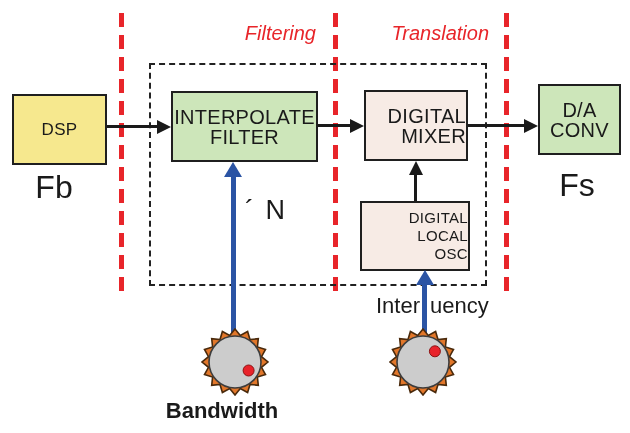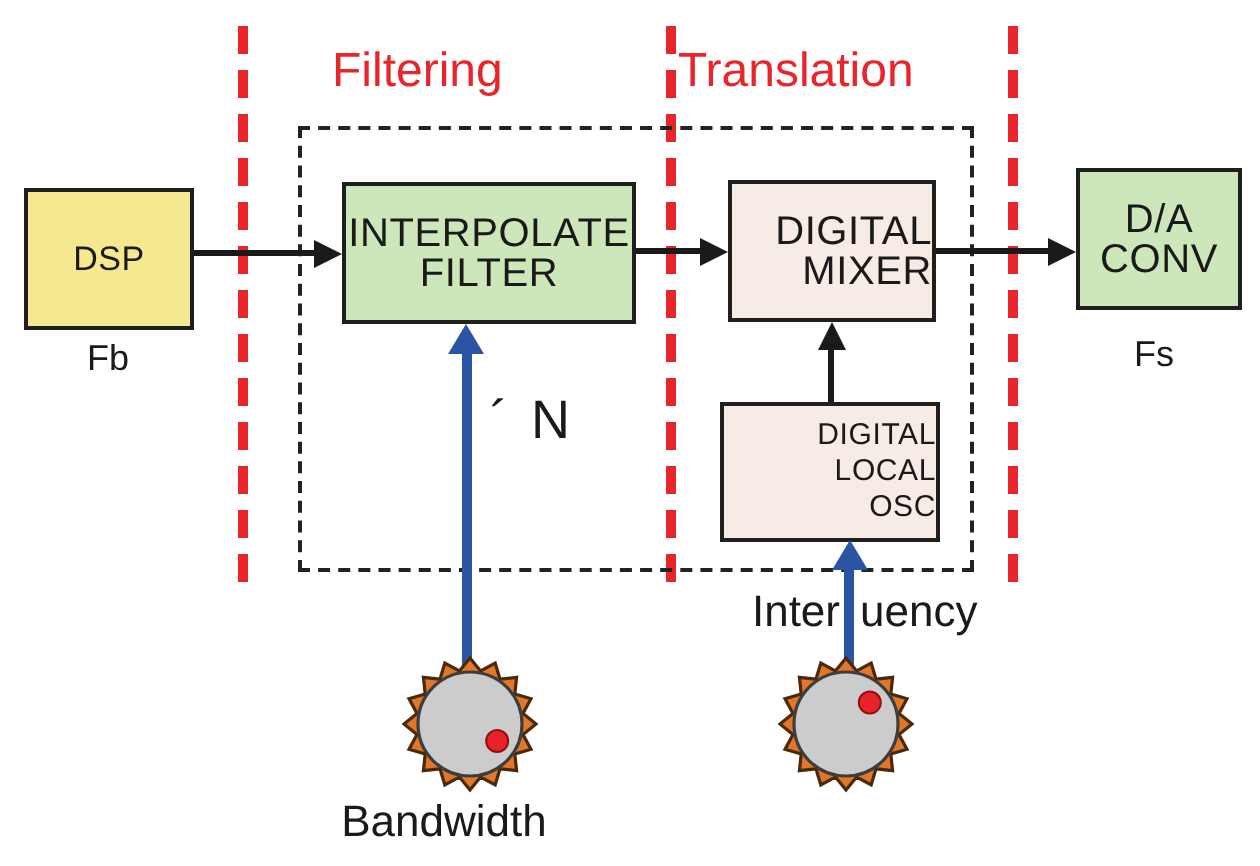--- a/index.html
+++ b/index.html
@@ -7,47 +7,47 @@
           font-family:"Liberation Sans",sans-serif;color:#1a1a1a;}
 
   
   .vline-red{position:absolute;top:13px;width:5px;height:280px;
     background:repeating-linear-gradient(to bottom,var(--red) 0 14px,transparent 14px 22px);z-index:1;}
 
   
   .dashed-box{position:absolute;left:149px;top:63px;width:338px;height:223px;
     border:2px dashed #222;box-sizing:border-box;z-index:2;background:transparent;}
 
-  .sec-label{position:absolute;top:22px;width:150px;text-align:left;
-    font-size:24px;color:var(--red);z-index:3;}
+  .sec-label{position:absolute;top:22px;width:150px;text-align:right;
+    font-size:20px;color:var(--red);z-index:3;font-style:italic;}
 
   .block{position:absolute;border:2px solid #1f1f1f;box-sizing:border-box;display:flex;
     flex-direction:column;align-items:center;justify-content:center;text-align:center;z-index:5;}
   .block .bl{font-size:20px;line-height:20px;letter-spacing:.3px;}
   .block .bl-sm{font-size:15px;line-height:18px;letter-spacing:.3px;}
   .bg-yellow{background:var(--yellow);} .bg-green{background:var(--green);} .bg-pink{background:var(--pink);align-items:flex-end;}
   #dsp-block .bl{font-size:17px;}
 
-  .sub-lbl{position:absolute;width:60px;text-align:center;font-size:18px;z-index:3;}
+  .sub-lbl{position:absolute;width:60px;text-align:center;font-size:32px;z-index:3;}
 
   
   .hshaft{position:absolute;height:3px;background:#1a1a1a;z-index:4;}
   .vshaft{position:absolute;width:3px;background:#1a1a1a;z-index:4;}
   .head-right{position:absolute;width:0;height:0;border-top:7px solid transparent;
     border-bottom:7px solid transparent;border-left:14px solid #1a1a1a;z-index:4;}
   .head-up{position:absolute;width:0;height:0;border-left:7px solid transparent;
     border-right:7px solid transparent;border-bottom:14px solid #1a1a1a;z-index:4;}
 
   
   .blue-shaft{position:absolute;width:5px;background:var(--blue);z-index:6;}
   .blue-head-up{position:absolute;width:0;height:0;border-left:9px solid transparent;
     border-right:9px solid transparent;border-bottom:15px solid var(--blue);z-index:6;}
 
   .lbl{position:absolute;font-size:22px;z-index:3;white-space:nowrap;}
-  .lbl-center{text-align:center;width:140px;}
+  .lbl-center{text-align:center;width:140px;font-weight:bold;}
   #multiplier-label{font-size:27px;letter-spacing:2px;}
 
   #knob-layer{position:absolute;left:0;top:0;z-index:7;}
 </style>
 </head>
 <body>
 
 <div id="canvas">
 
   <div class="vline-red" style="left:119px"></div>
@@ -70,21 +70,21 @@
 
   <div class="vshaft" style="left:414px;top:172px;height:29px"></div>
   <div class="head-up" style="left:409px;top:161px"></div>
 
   <div class="blue-shaft" style="left:231px;top:176px;height:164px"></div>
   <div class="blue-head-up" style="left:224px;top:162px"></div>
 
   <div class="blue-shaft" style="left:422px;top:284px;height:56px"></div>
   <div class="blue-head-up" style="left:416px;top:270px"></div>
 
-  <div class="block bg-yellow" id="dsp-block" style="left:12px;top:94px;width:85px;height:71px">
+  <div class="block bg-yellow" id="dsp-block" style="left:12px;top:94px;width:95px;height:71px">
     <span class="bl">DSP</span>
   </div>
 
   <div class="block bg-green" style="left:171px;top:91px;width:147px;height:71px">
     <span class="bl">INTERPOLATE</span>
     <span class="bl">FILTER</span>
   </div>
 
   <div class="block bg-pink" style="left:364px;top:90px;width:104px;height:71px">
     <span class="bl">DIGITAL</span>

